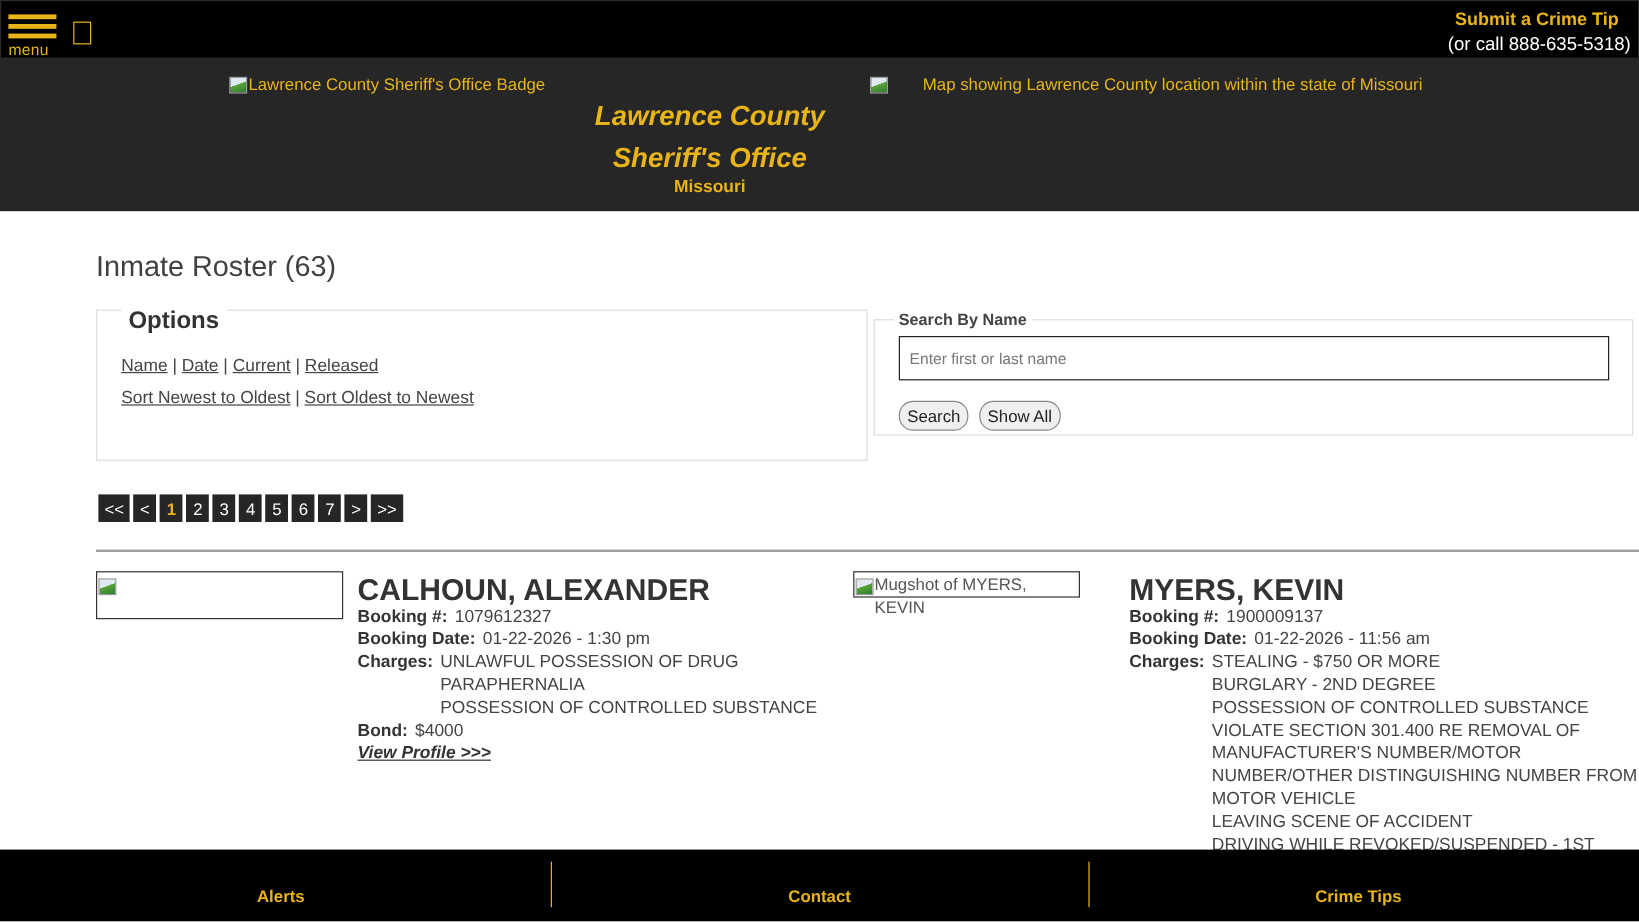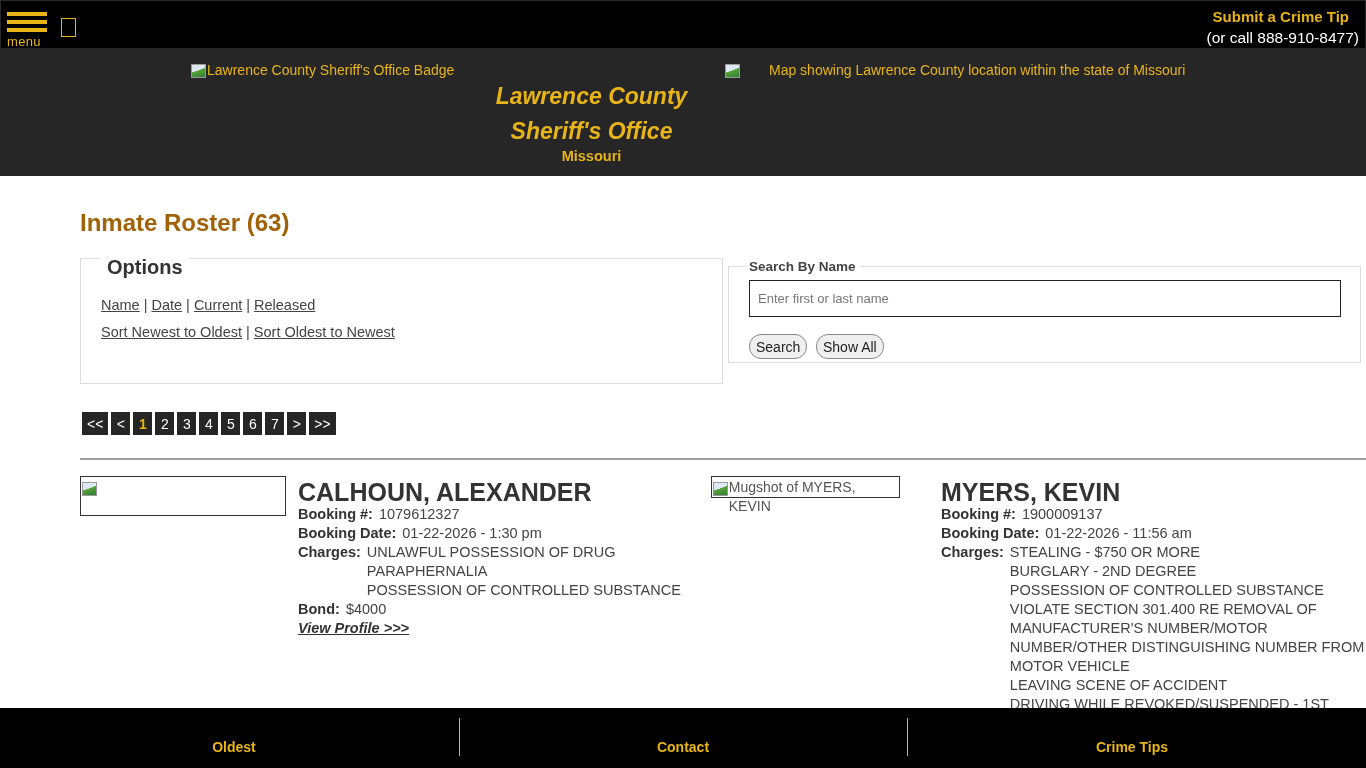--- a/index.html
+++ b/index.html
@@ -21,21 +21,21 @@
   .alt-img { position: absolute; font-size: 14px; color: #e8b417; display: flex; align-items: center; }
   .broken { display: inline-block; width: 16px; height: 16px; position: relative; margin-right: 1px; }
   .broken::before { content: ""; position: absolute; left: 1px; top: 2px; width: 13px; height: 12px; background: linear-gradient(160deg, #dfe9f3 0%, #dfe9f3 45%, #5aa43a 46%, #2e7d32 100%); border: 1px solid #999; }
   .badge-img { left: 190px; top: 13px; }
   .map-img { left: 724px; top: 13px; gap: 28px; }
   .site-title { position: absolute; left: 440px; top: 30px; width 303px; width: 303px; text-align: center; }
   .site-title .t1 { display: block; font-size: 23px; font-weight: bold; font-style: italic; color: #e8b417; line-height: 35px; }
   .site-title .t2 { display: block; font-size: 14.5px; font-weight: bold; color: #e8b417; line-height: 15px; }
 
   
-  .page-title { position: absolute; left: 80px; top: 209px; font-size: 24px; font-weight: bold; color: #a16207; }
+  .page-title { position: absolute; left: 80px; top: 209px; font-size: 24px; font-weight: normal; color: #404040; }
 
   .options { position: absolute; left: 80px; top: 258px; width: 643px; height: 126px; border: 1px solid #ddd; }
   .options .legend { position: absolute; left: 20px; top: -3px; background: #fff; padding: 0 6px; font-size: 20px; font-weight: bold; color: #333; }
   .options .row { position: absolute; left: 20px; font-size: 14.5px; color: #555; }
   .options .row1 { top: 38px; }
   .options .row2 { top: 65px; }
   .options a { color: #444; text-decoration: underline; cursor: pointer; }
   .options .sep { margin: 0 4px; color: #444; }
 
   .search { position: absolute; left: 728px; top: 266px; width: 633px; height: 97px; border: 1px solid #ddd; }
@@ -82,21 +82,21 @@
 <div class="topbar">
   <div class="menu-btn">
     <span class="bar"></span>
     <span class="bar"></span>
     <span class="bar"></span>
     <span class="label">menu</span>
   </div>
   <span class="box-icon"></span>
   <div class="tip">
     <span class="tip-title">Submit a Crime Tip</span>
-    <span class="tip-phone">(or call 888-910-8477)</span>
+    <span class="tip-phone">(or call 888-635-5318)</span>
   </div>
 </div>
 
 <div class="banner">
   <div class="alt-img badge-img">
     <span class="broken"></span>
     <span>Lawrence County Sheriff's Office Badge</span>
   </div>
   <div class="site-title">
     <span class="t1">Lawrence County</span>
@@ -198,18 +198,18 @@
         <span>POSSESSION OF CONTROLLED SUBSTANCE</span>
         <span>VIOLATE SECTION 301.400 RE REMOVAL OF MANUFACTURER'S NUMBER/MOTOR NUMBER/OTHER DISTINGUISHING NUMBER FROM MOTOR VEHICLE</span>
         <span>LEAVING SCENE OF ACCIDENT</span>
         <span>DRIVING WHILE REVOKED/SUSPENDED - 1ST OFFENSE</span>
       </span>
     </div>
   </div>
 </div>
 
 <div class="footer">
-  <div class="item" style="left:10px;">Oldest</div>
+  <div class="item" style="left:10px;">Alerts</div>
   <div class="vsep" style="left:459px;"></div>
   <div class="item" style="left:459px;">Contact</div>
   <div class="vsep" style="left:907px;"></div>
   <div class="item" style="left:908px;">Crime Tips</div>
 </div>
 
 </body></html>

